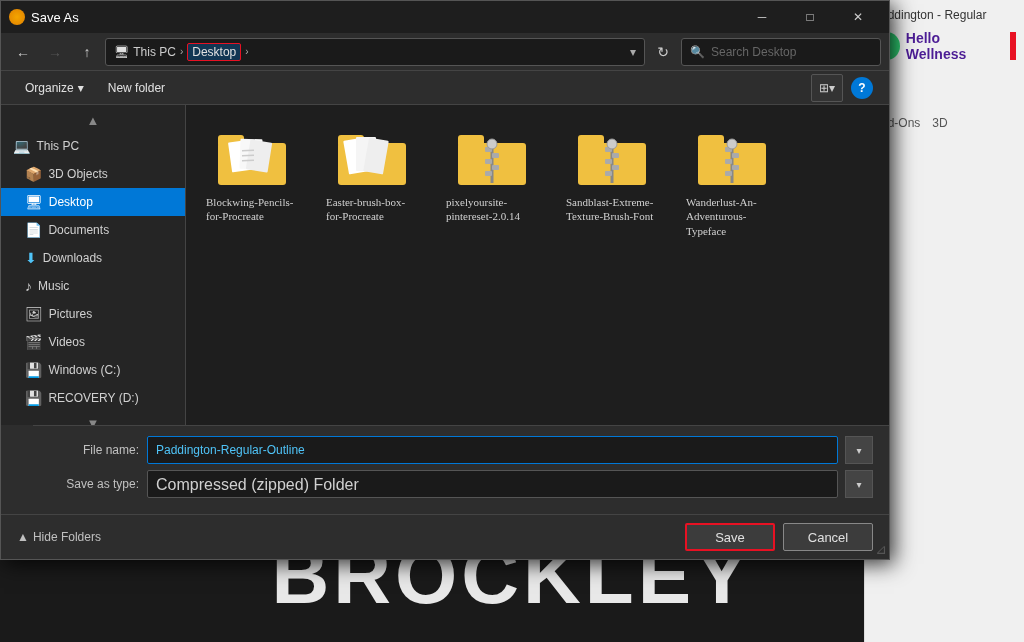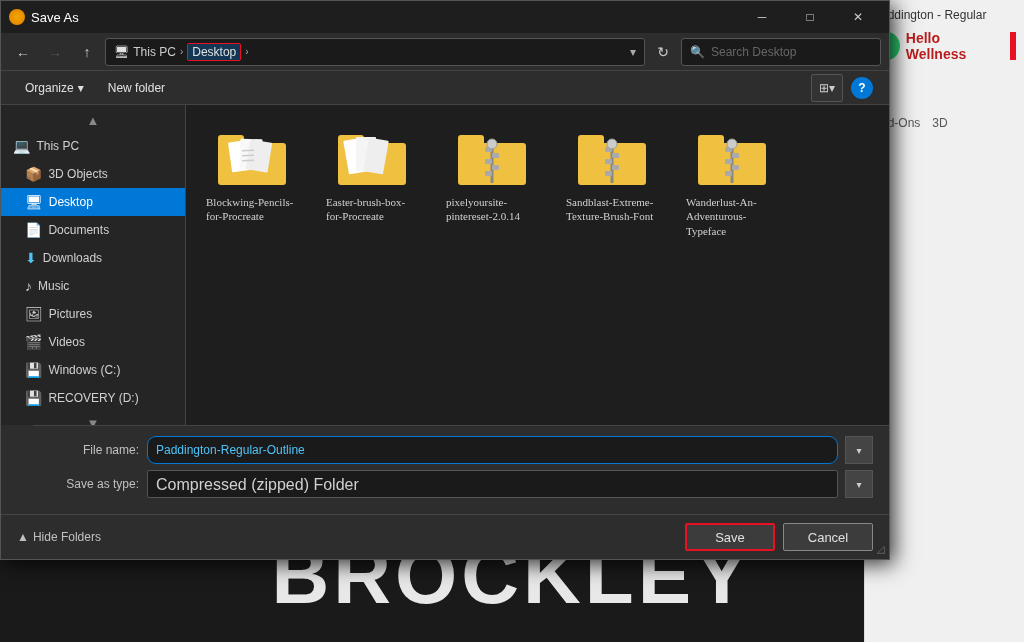--- a/index.html
+++ b/index.html
@@ -34,21 +34,21 @@
       padding: 8px;
     }
     .bg-right-title {
       font-size: 12px;
       color: #333;
       margin-bottom: 4px;
     }
     .bg-right-hello {
       font-size: 14px;
       font-weight: 600;
-      color: #b91c1c;
+      color: #4c1d95;
     }
     .bg-right-addons {
       font-size: 12px;
       color: #555;
       margin-top: 30px;
     }
 
     
     .dialog-overlay {
       position: absolute;
@@ -349,21 +349,21 @@
     }
     .form-input {
       flex: 1;
       height: 28px;
       background: #1a1a1a;
       border: 1px solid #0078d7;
       color: #4fc3f7;
       font-size: 12px;
       padding: 0 8px;
       outline: none;
-      border-radius: 9px;
+      border-radius: 2px;
     }
     .form-select {
       flex: 1;
       height: 28px;
       background: #1a1a1a;
       border: 1px solid #555;
       color: #d0d0d0;
       font-size: 16px;
       padding: 0 8px;
       outline: none;

